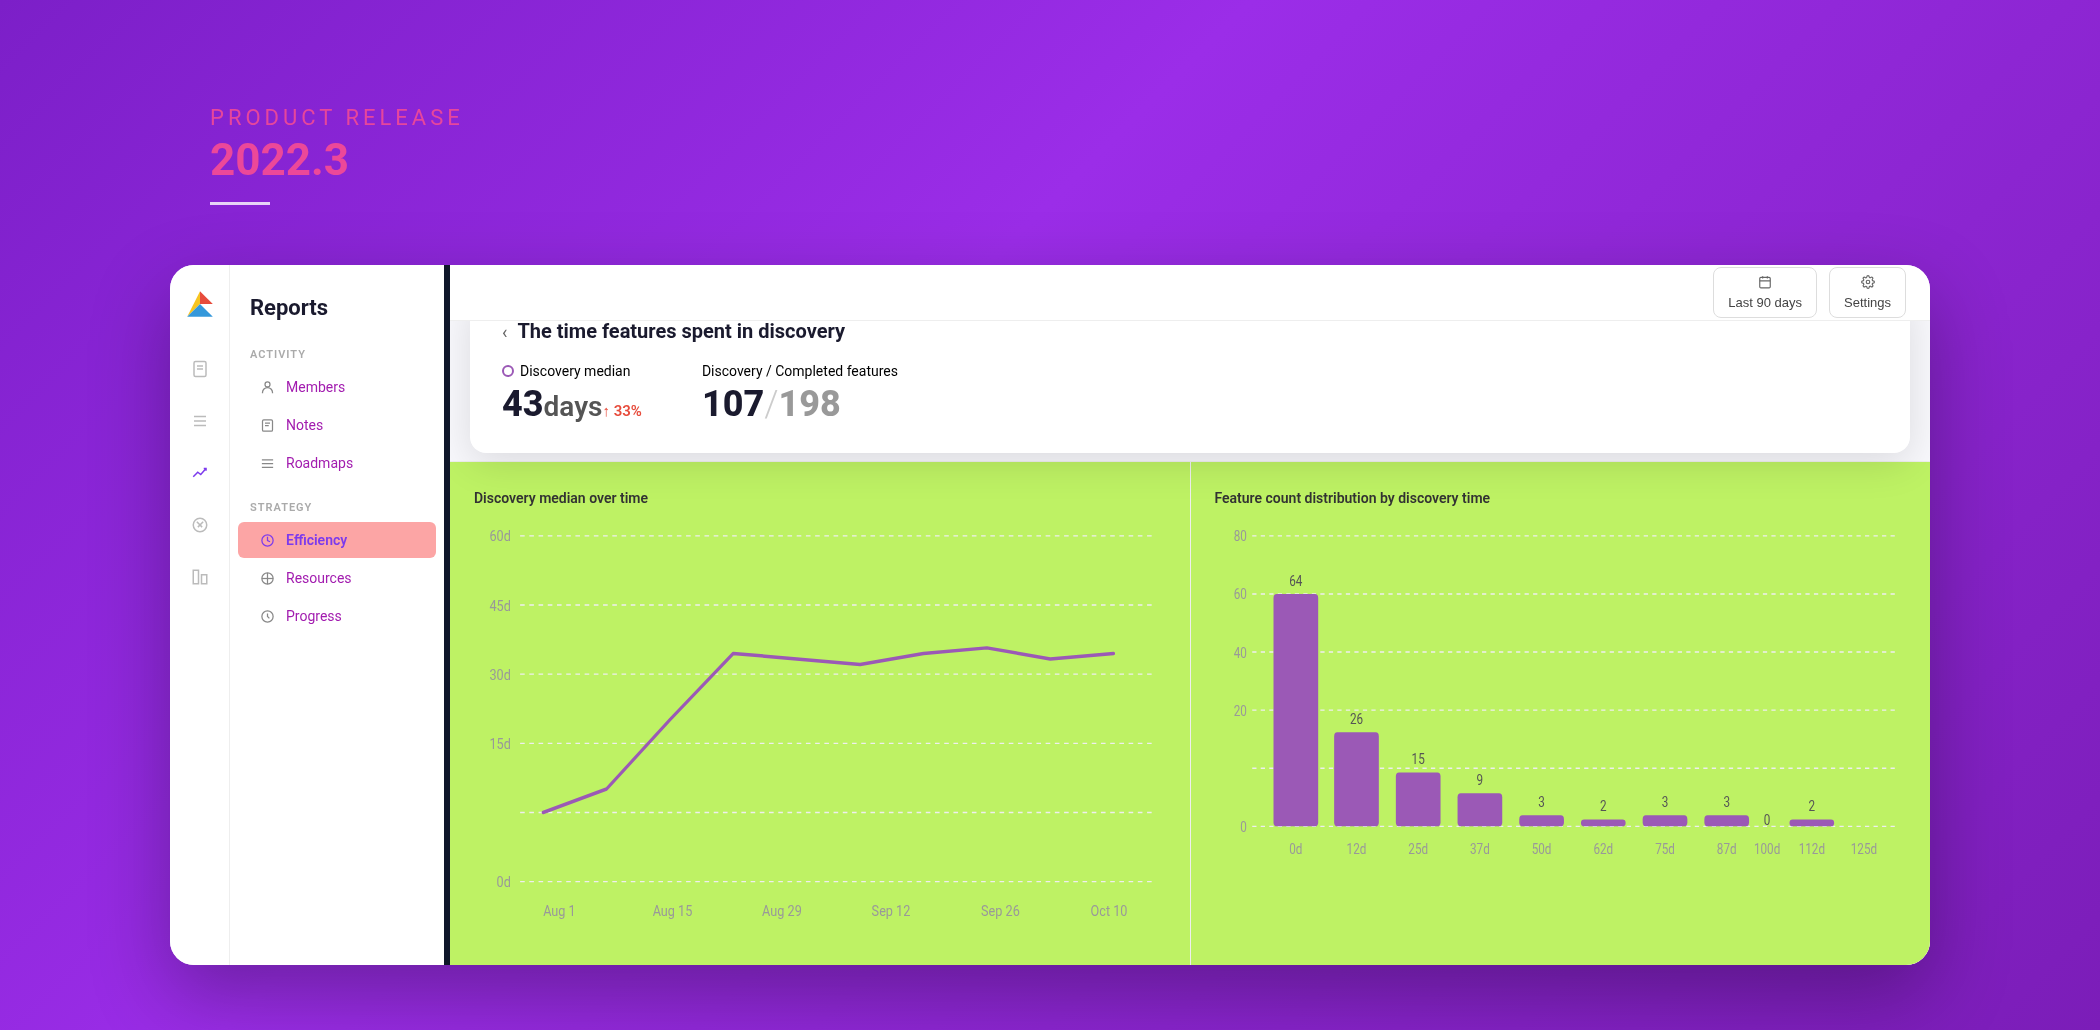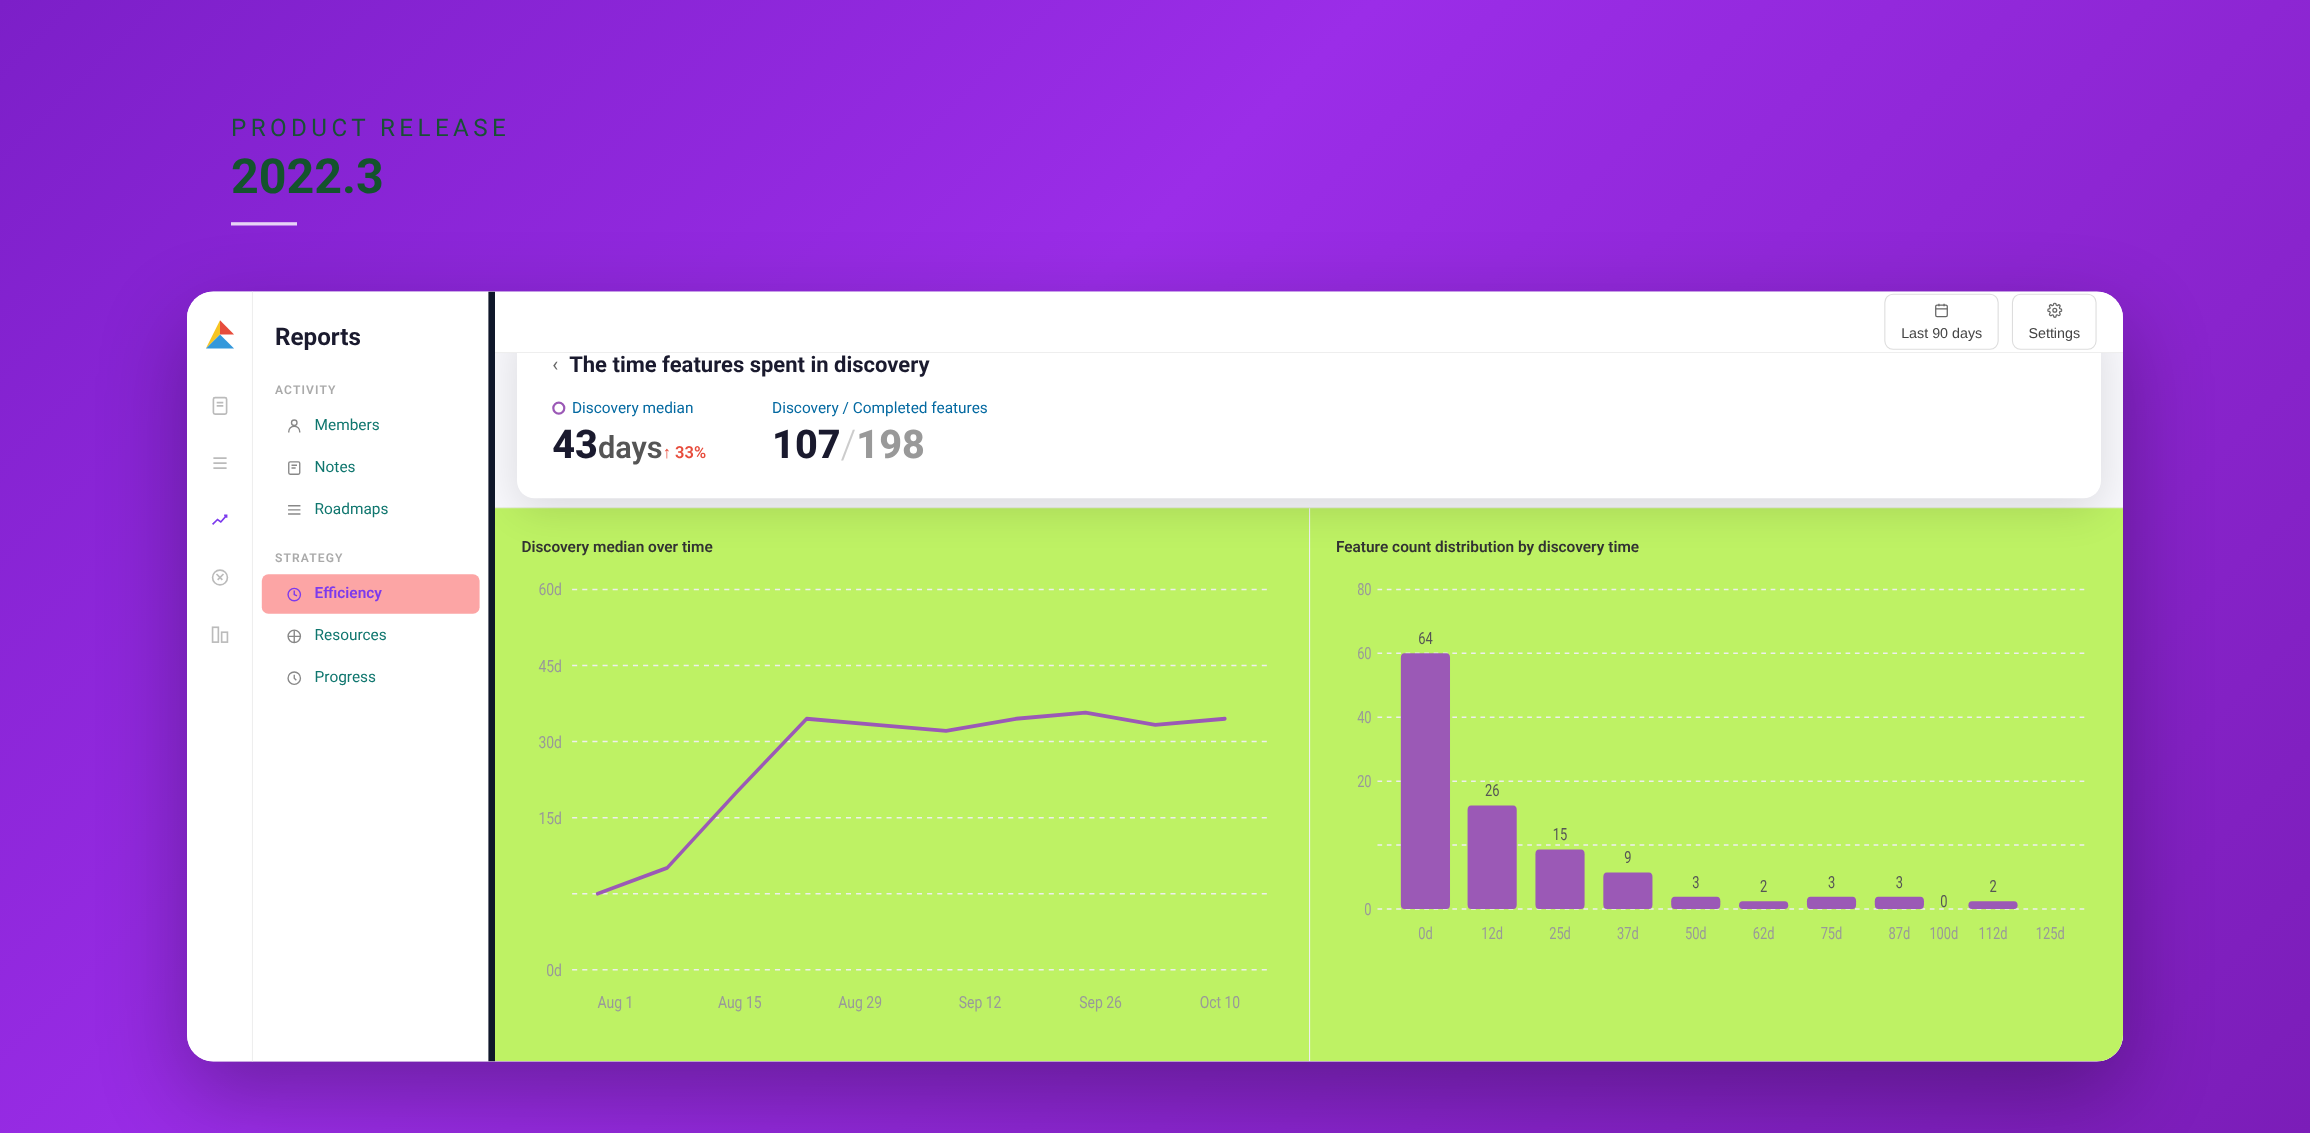--- a/index.html
+++ b/index.html
@@ -17,21 +17,21 @@
     .outer-wrapper {
       width: 1920px;
       height: 900px;
       position: relative;
       display: flex;
       flex-direction: column;
     }
 
     .product-release-header {
       padding: 40px 0 30px 120px;
-      color: #14532d;
+      color: #ec4899;
     }
 
     .product-release-label {
       font-size: 22px;
       font-weight: 400;
       letter-spacing: 4px;
       text-transform: uppercase;
       opacity: 0.95;
     }
 
@@ -130,21 +130,21 @@
       text-transform: uppercase;
       padding: 8px 20px 6px 20px;
     }
 
     .nav-item {
       display: flex;
       align-items: center;
       gap: 10px;
       padding: 9px 20px;
       font-size: 14px;
-      color: #0f766e;
+      color: #a21caf;
       cursor: pointer;
       border-radius: 6px;
       margin: 2px 8px;
     }
 
     .nav-item.active {
       color: #7c3aed;
       font-weight: 600;
       background: #fca5a5;
     }
@@ -236,21 +236,21 @@
 
     .popup-metrics {
       display: flex;
       gap: 60px;
     }
 
     .metric-block {}
 
     .metric-label {
       font-size: 14px;
-      color: #0369a1;
+      color: #000000;
       display: flex;
       align-items: center;
       gap: 6px;
       margin-bottom: 4px;
     }
 
     .metric-dot {
       width: 12px;
       height: 12px;
       border-radius: 50%;

